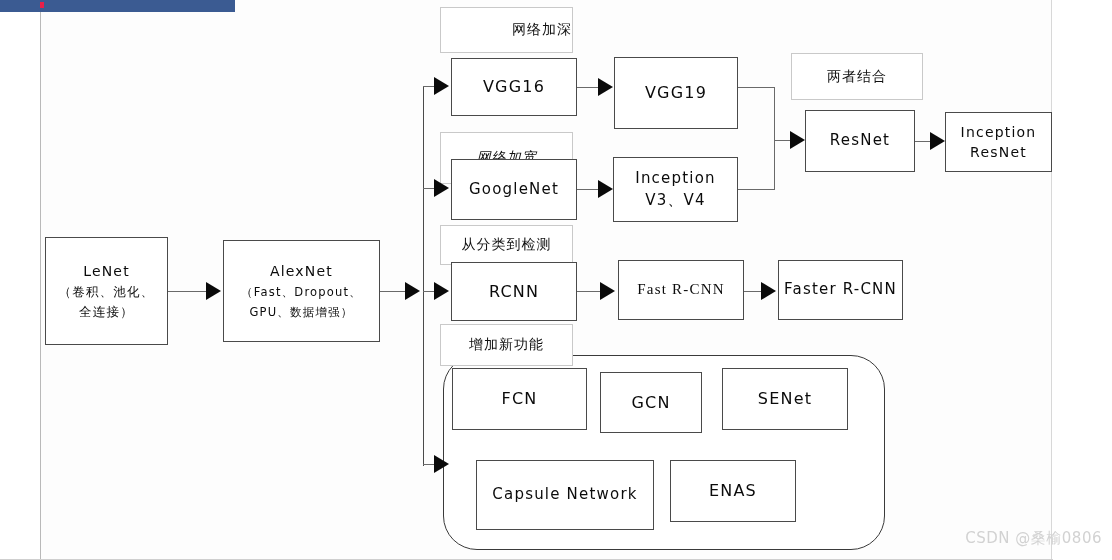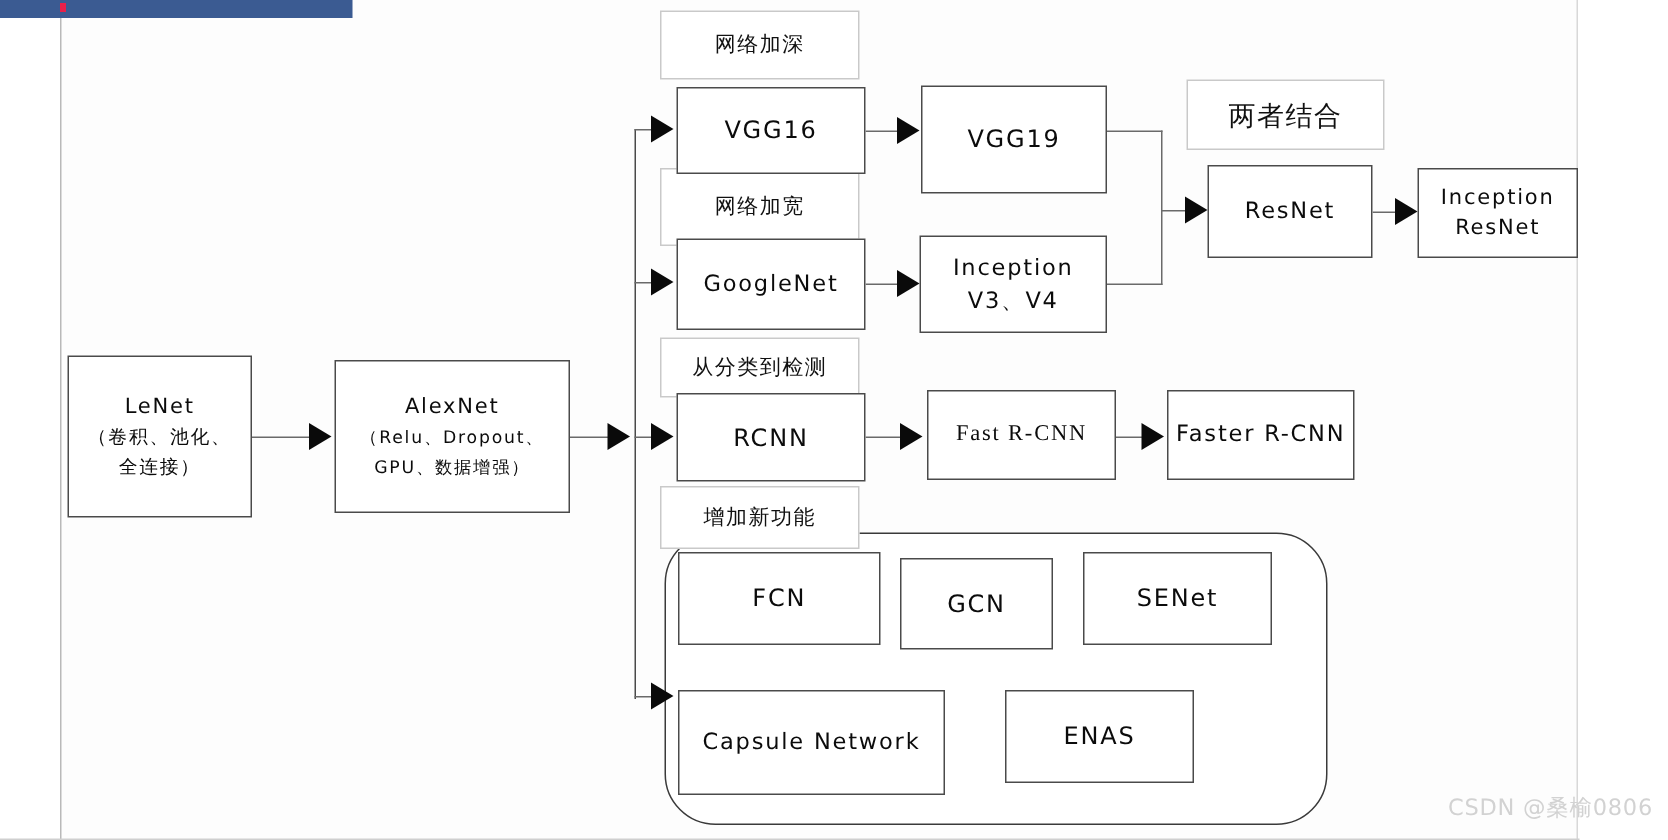--- a/index.html
+++ b/index.html
@@ -102,21 +102,21 @@
       <span style="font-size:12.5px;">全连接）</span>
     </span>
   </div>
 
   <div class="h-line" style="left:168px; top:291px; width:40px;"></div>
   <div class="arrow" style="left:206px; top:282px;"></div>
 
   <div class="box" style="left:223px; top:240px; width:157px; height:102px; font-size:14px;">
     <span class="txt">
       <span>AlexNet</span><br>
-      <span style="font-size:11.5px;">（Relu、Dropout、</span><br>
+      <span style="font-size:11.5px;">（Fast、Dropout、</span><br>
       <span style="font-size:11.5px;">GPU、数据增强）</span>
     </span>
   </div>
 
   <div class="h-line" style="left:380px; top:291px; width:32px;"></div>
   <div class="arrow" style="left:405px; top:282px;"></div>
 
   <div class="trunk" style="left:423px; top:86px; height:380px;"></div>
 
   <div class="h-line" style="left:423px; top:86px; width:22px;"></div>
@@ -124,36 +124,36 @@
 
   <div class="h-line" style="left:423px; top:188px; width:22px;"></div>
   <div class="arrow" style="left:434px; top:179px;"></div>
 
   <div class="h-line" style="left:423px; top:291px; width:22px;"></div>
   <div class="arrow" style="left:434px; top:282px;"></div>
 
   <div class="h-line" style="left:423px; top:464px; width:22px;"></div>
   <div class="arrow" style="left:434px; top:455px;"></div>
 
-  <div class="lbl" style="left:440px; top:7px; width:133px; height:46px; font-size:14px;">
+  <div class="lbl" style="left:440px; top:7px; width:133px; height:46px; font-size:14px;justify-content:flex-end;">
     <span>网络加深</span>
   </div>
 
   <div class="box" style="left:451px; top:58px; width:126px; height:58px; font-size:16px;justify-content:center;">
     <span class="txt">VGG16</span>
   </div>
 
   <div class="h-line" style="left:577px; top:87px; width:32px;"></div>
   <div class="arrow" style="left:598px; top:78px;"></div>
 
   <div class="box" style="left:614px; top:57px; width:124px; height:72px; font-size:16px;">
     <span class="txt">VGG19</span>
   </div>
 
-  <div class="lbl" style="left:440px; top:112px; width:133px; height:52px; font-size:14px;">
+  <div class="lbl" style="left:440px; top:132px; width:133px; height:52px; font-size:14px;font-style:italic;">
     <span>网络加宽</span>
   </div>
 
   <div class="box" style="left:451px; top:159px; width:126px; height:61px; font-size:15px;">
     <span class="txt">GoogleNet</span>
   </div>
 
   <div class="h-line" style="left:577px; top:189px; width:32px;"></div>
   <div class="arrow" style="left:598px; top:180px;"></div>
 
@@ -163,21 +163,21 @@
       <span>V3、V4</span>
     </span>
   </div>
 
   <div class="h-line" style="left:738px; top:87px; width:37px;"></div>
   <div class="h-line" style="left:738px; top:189px; width:37px;"></div>
   <div class="v-line" style="left:774px; top:87px; height:103px;"></div>
   <div class="h-line" style="left:774px; top:140px; width:25px;"></div>
   <div class="arrow" style="left:790px; top:131px;"></div>
 
-  <div class="lbl" style="left:791px; top:53px; width:132px; height:47px; font-size:18px;">
+  <div class="lbl" style="left:791px; top:53px; width:132px; height:47px; font-size:14px;">
     <span>两者结合</span>
   </div>
 
   <div class="box" style="left:805px; top:110px; width:110px; height:62px; font-size:15px;">
     <span class="txt">ResNet</span>
   </div>
 
   <div class="h-line" style="left:915px; top:141px; width:28px;"></div>
   <div class="arrow" style="left:930px; top:132px;"></div>
 
@@ -221,21 +221,21 @@
   </div>
 
   <div class="box" style="left:600px; top:372px; width:102px; height:61px; font-size:16px;">
     <span class="txt">GCN</span>
   </div>
 
   <div class="box" style="left:722px; top:368px; width:126px; height:62px; font-size:16px;justify-content:center;">
     <span class="txt">SENet</span>
   </div>
 
-  <div class="box" style="left:452px; top:460px; width:178px; height:70px; font-size:15px;justify-content:center;">
+  <div class="box" style="left:476px; top:460px; width:178px; height:70px; font-size:15px;justify-content:center;">
     <span class="txt">Capsule Network</span>
   </div>
 
   <div class="box" style="left:670px; top:460px; width:126px; height:62px; font-size:16px;">
     <span class="txt">ENAS</span>
   </div>
 
   <div class="bottomedge"></div>
 
   <div class="watermark">CSDN @桑榆0806</div>

